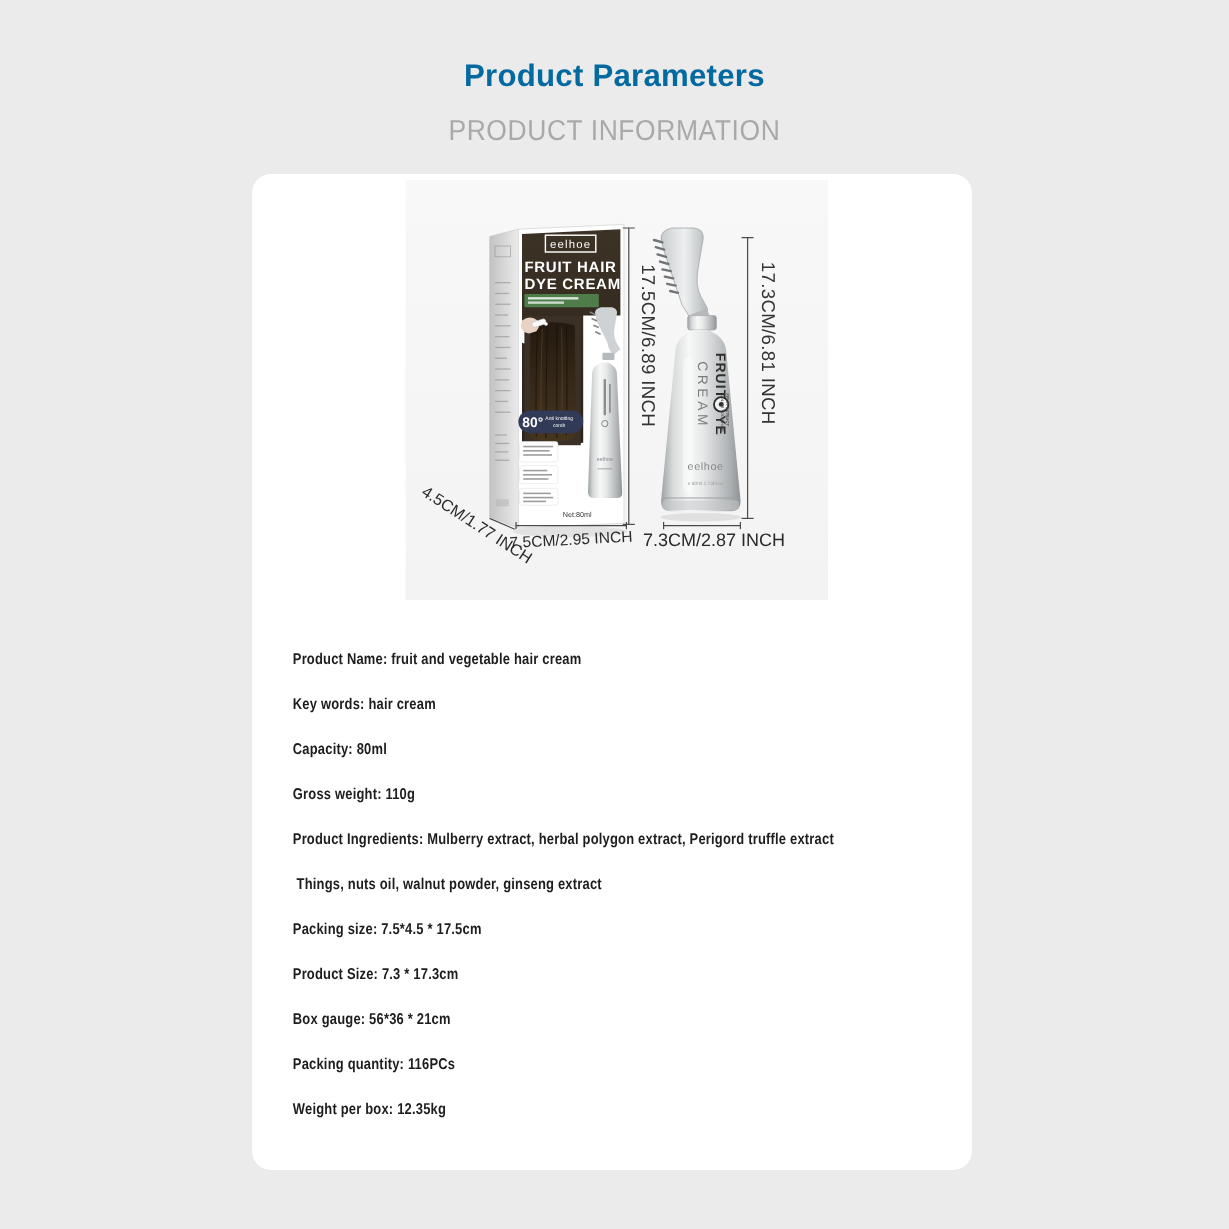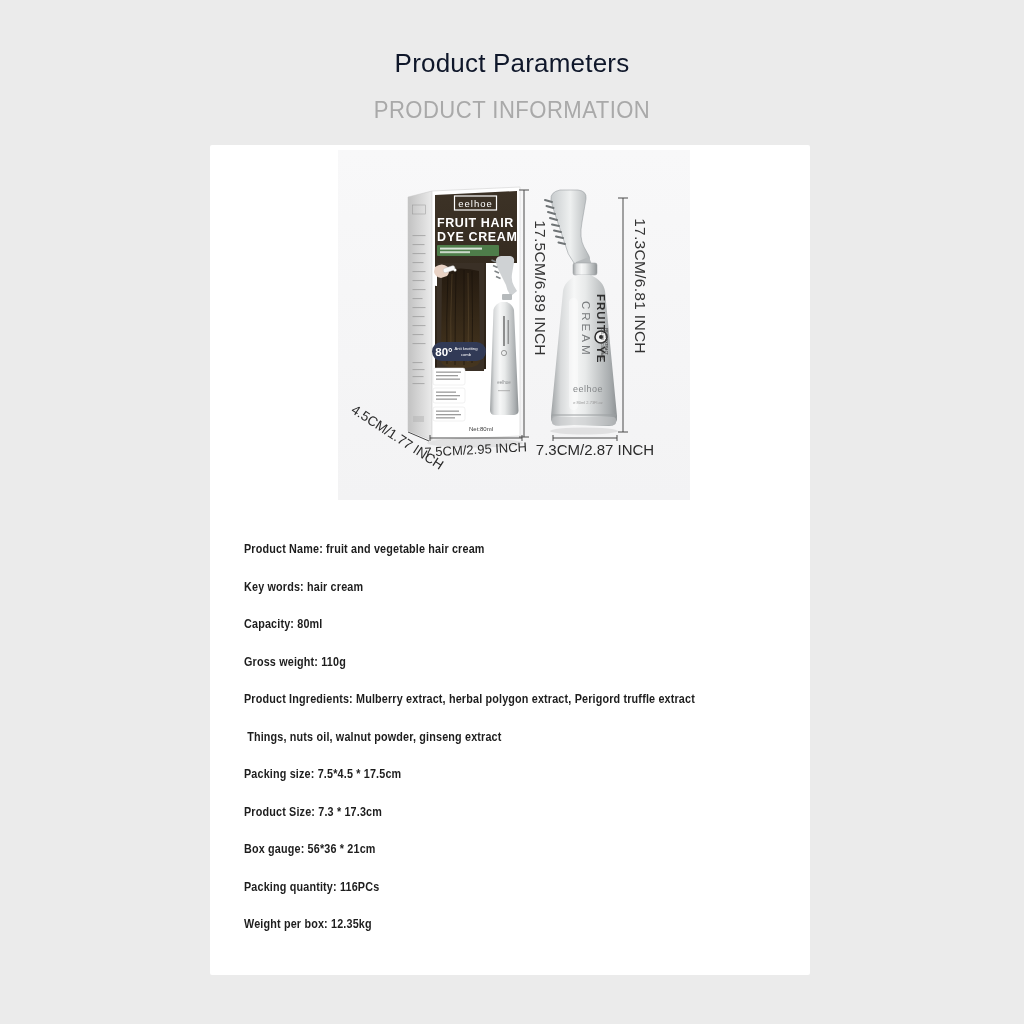--- a/index.html
+++ b/index.html
@@ -1,25 +1,25 @@
 <!DOCTYPE html>
 <html><head>
 <meta charset="utf-8">
 <style>
   html,body{margin:0;padding:0;}
   body{width:1024px;height:1024px;overflow:hidden;background:#ebebeb;
        font-family:"Liberation Sans",sans-serif;}
   .page{position:relative;width:1024px;height:1024px;background:#ebebeb;}
   .title{position:absolute;top:48px;left:0;width:100%;text-align:center;
-         font-size:26px;font-weight:400;color:#0f172a;letter-spacing:.2px;}
+         font-size:26px;font-weight:700;color:#0369a1;letter-spacing:.2px;}
   .subtitle{position:absolute;top:96px;left:0;width:100%;text-align:center;
             font-size:24px;font-weight:400;color:#a9a9a9;letter-spacing:.5px;
             transform:scaleX(.92);}
   .card{position:absolute;left:210px;top:145px;width:600px;height:830px;
-        background:#ffffff;border-radius:2px;}
+        background:#ffffff;border-radius:16px;}
   .photo{position:absolute;left:128px;top:5px;width:352px;height:350px;
          background:linear-gradient(180deg,#f8f8f9 0%,#f3f3f4 100%);}
   .photo svg{display:block;}
   .specs{position:absolute;left:34px;top:381px;width:552px;margin-top:16px;}
   .specs p{margin:0 0 23.5px 0;line-height:14px;font-size:13px;font-weight:700;
            color:#1d1d1d;letter-spacing:.2px;white-space:pre-wrap;
            transform:scaleX(.83);transform-origin:0 50%;}
   svg text{font-family:"Liberation Sans",sans-serif;}
 </style>
 </head>

